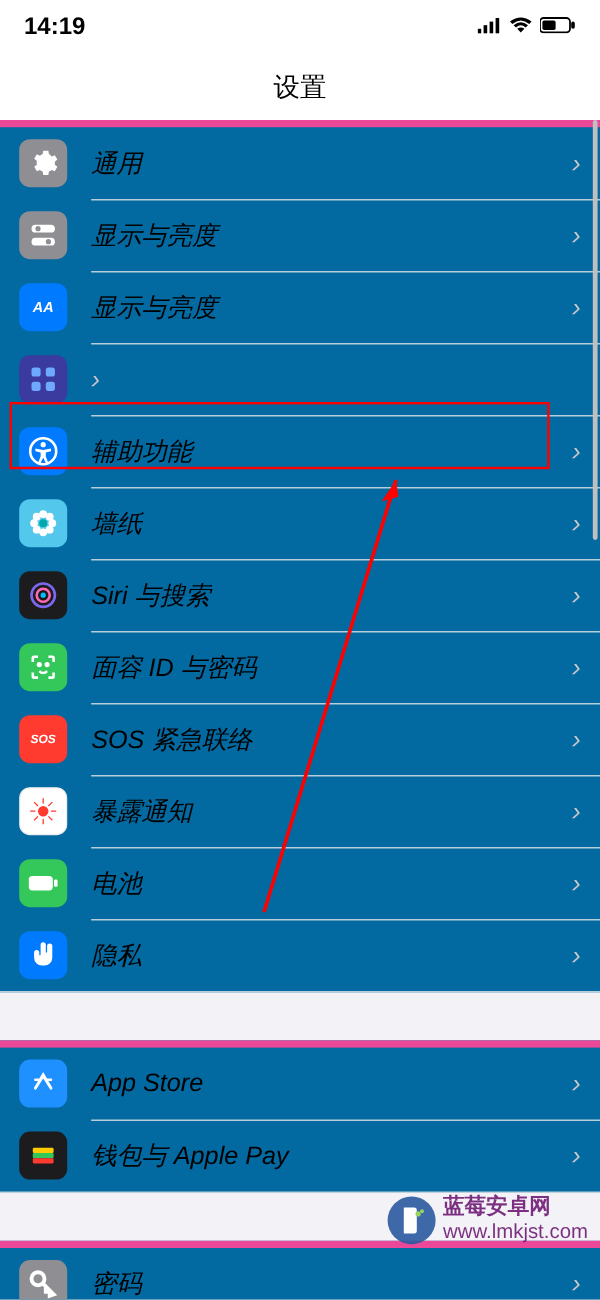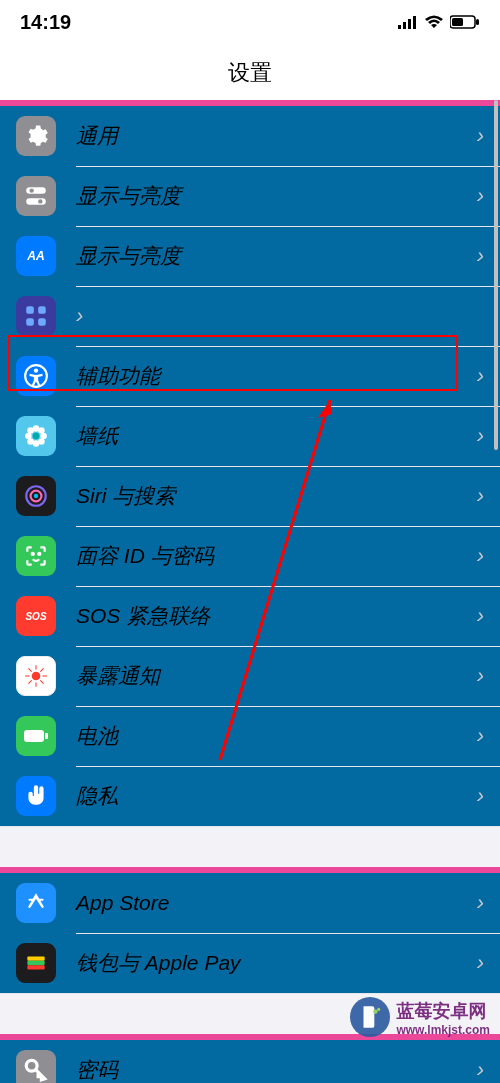--- a/index.html
+++ b/index.html
@@ -246,17 +246,17 @@
   <div class="watermark">
     <div class="wm-badge">
         <svg width="26" height="26" viewBox="0 0 24 24" fill="#fff">
           <path d="M6 2h8a2 2 0 012 2v16a2 2 0 01-2 2H6z"></path>
           <circle cx="17" cy="7" r="2" fill="#8fd14f"></circle>
           <circle cx="20" cy="5" r="1.5" fill="#8fd14f"></circle>
         </svg>
       </div>
     <div>
       <div>蓝莓安卓网</div>
-      <div style="font-size:12px;font-weight:700;">www.lmkjst.com</div>
+      <div style="font-size:17px;font-weight:400;">www.lmkjst.com</div>
     </div>
   </div>
 
 </div>
 
 </body></html>

